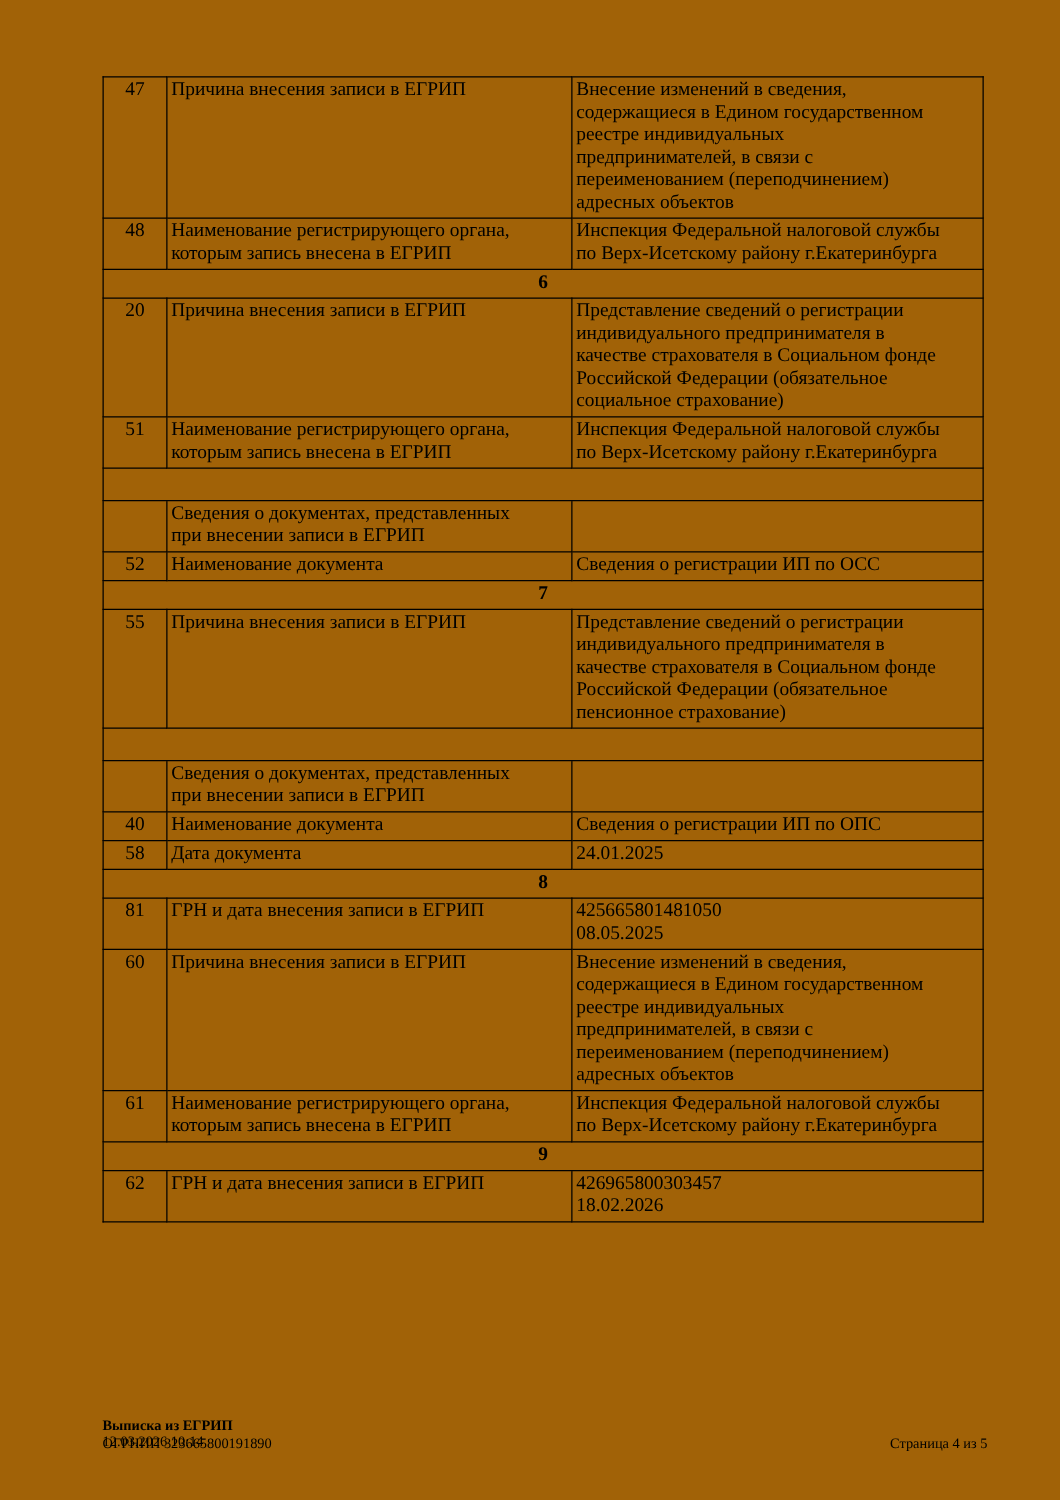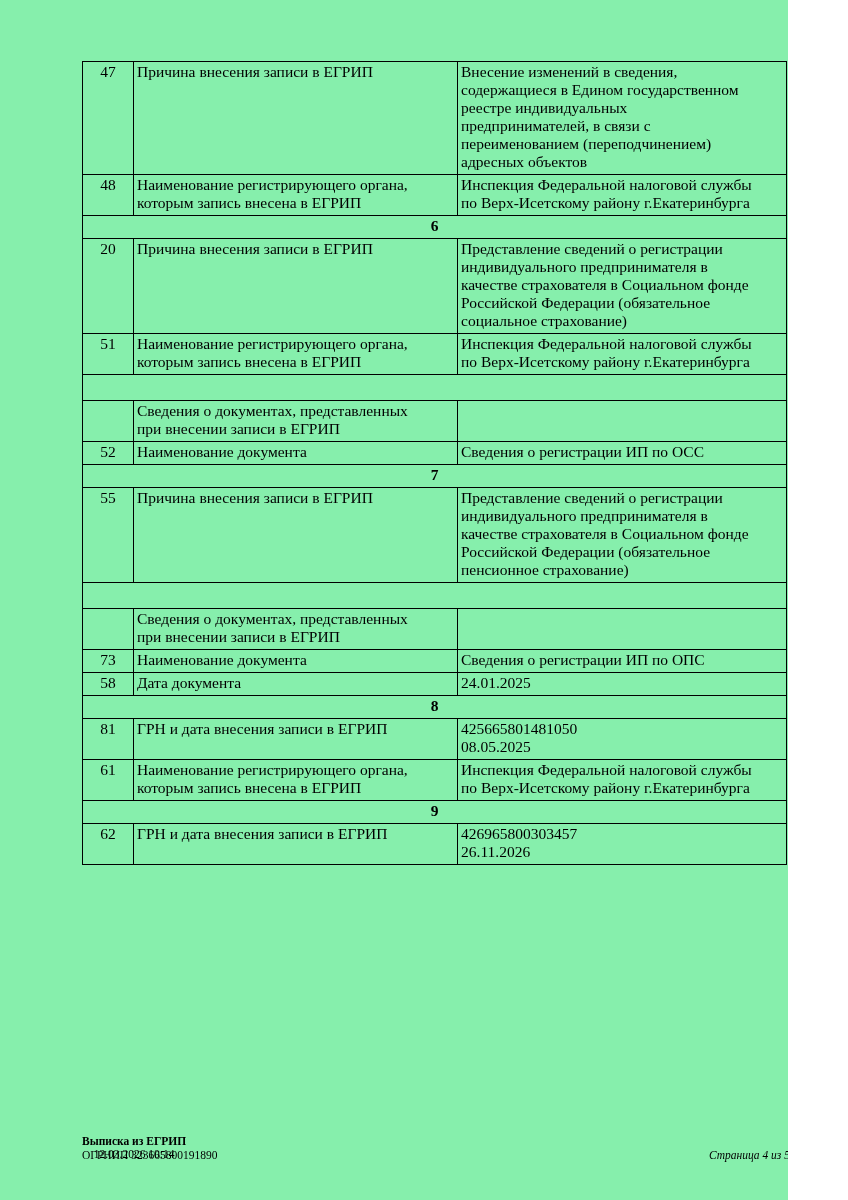--- a/index.html
+++ b/index.html
@@ -4,23 +4,23 @@
 <style>
   html, body {
     margin: 0;
     padding: 0;
     background: #ffffff;
     font-family: "Liberation Serif", "DejaVu Serif", serif;
     color: #000000;
   }
   .page {
     position: relative;
-    width: 788px;
+    width: 848px;
     height: 1200px;
-    background: #86efac;
+    background: #a16207;
     overflow: hidden;
   }
   table.egrip {
     position: absolute;
     left: 82px;
     top: 61px;
     width: 704px;
     border-collapse: collapse;
     table-layout: fixed;
   }
@@ -56,36 +56,34 @@
     top: 1135px;
     width: 708px;
     height: 28px;
     font-size: 11.5px;
     line-height: 13px;
   }
   .footer-left {
     position: absolute;
     left: 0;
     top: 0;
-    text-align: center;
   }
   .footer-left .l1 { font-weight: bold; }
   .footer-center {
     position: absolute;
     left: 0;
     right: 0;
     bottom: 1px;
     text-align: left;
   }
   .footer-right {
     position: absolute;
     right: 0;
     bottom: 1px;
     text-align: center;
-    font-style: italic;
   }
 </style>
 </head>
 <body>
 
 <div class="page">
 
   <table class="egrip">
     <colgroup>
       <col style="width:51px">
@@ -158,53 +156,63 @@
         <tr>
           <td colspan="3" class="spacer"></td>
         </tr>
         <tr>
           <td class="c-num"></td>
           <td class="c-label">Сведения о документах, представленных
 при внесении записи в ЕГРИП</td>
           <td class="c-value"></td>
         </tr>
         <tr>
-          <td class="c-num">73</td>
+          <td class="c-num">40</td>
           <td class="c-label">Наименование документа</td>
           <td class="c-value">Сведения о регистрации ИП по ОПС</td>
         </tr>
         <tr>
           <td class="c-num">58</td>
           <td class="c-label">Дата документа</td>
           <td class="c-value">24.01.2025</td>
         </tr>
         <tr>
           <td colspan="3" class="section">8</td>
         </tr>
         <tr>
           <td class="c-num">81</td>
           <td class="c-label">ГРН и дата внесения записи в ЕГРИП</td>
           <td class="c-value">425665801481050
 08.05.2025</td>
+        </tr>
+        <tr>
+          <td class="c-num">60</td>
+          <td class="c-label">Причина внесения записи в ЕГРИП</td>
+          <td class="c-value">Внесение изменений в сведения,
+содержащиеся в Едином государственном
+реестре индивидуальных
+предпринимателей, в связи с
+переименованием (переподчинением)
+адресных объектов</td>
         </tr>
         <tr>
           <td class="c-num">61</td>
           <td class="c-label">Наименование регистрирующего органа,
 которым запись внесена в ЕГРИП</td>
           <td class="c-value">Инспекция Федеральной налоговой службы
 по Верх-Исетскому району г.Екатеринбурга</td>
         </tr>
         <tr>
           <td colspan="3" class="section">9</td>
         </tr>
         <tr>
           <td class="c-num">62</td>
           <td class="c-label">ГРН и дата внесения записи в ЕГРИП</td>
           <td class="c-value">426965800303457
-26.11.2026</td>
+18.02.2026</td>
         </tr>
       </tbody>
   </table>
 
   <div class="footer">
     <div class="footer-left">
       <div class="l1">Выписка из ЕГРИП</div>
       <div class="l2">12.03.2026 10:14</div>
     </div>
     <div class="footer-center">ОГРНИП 323665800191890</div>

